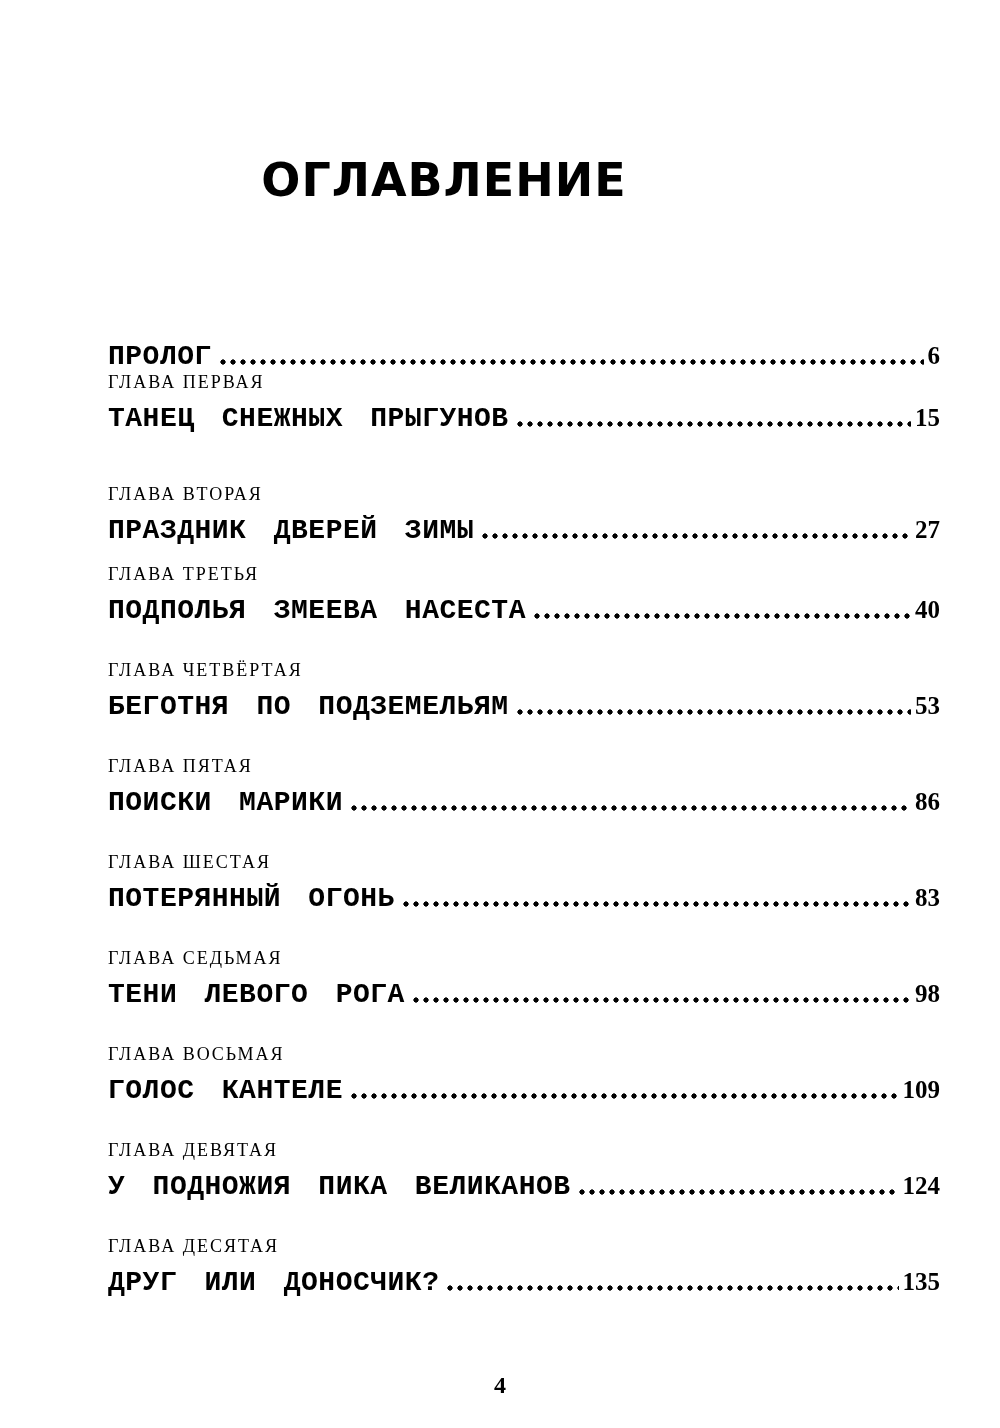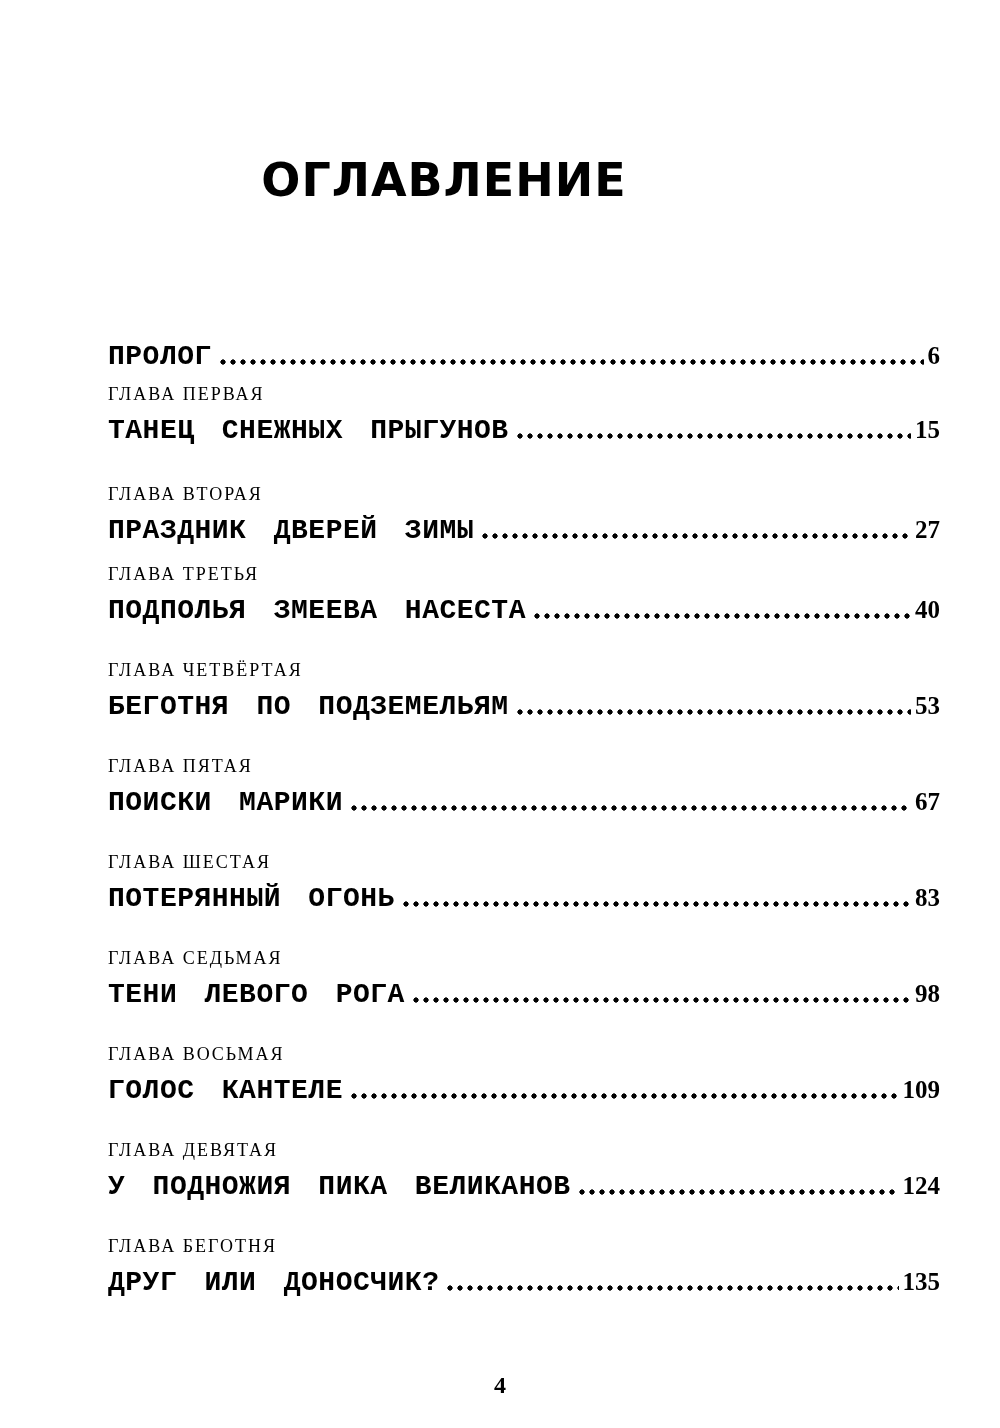--- a/index.html
+++ b/index.html
@@ -99,21 +99,21 @@
 <div class="toc">
 
   <div class="entry" style="top:336px;">
     <div class="title-row">
       <span class="entry-title">ПРОЛОГ</span>
       <span class="leader"></span>
       <span class="page-num">6</span>
     </div>
   </div>
 
-  <div class="entry" style="top:372px;margin-top:12px;">
+  <div class="entry" style="top:372px;">
     <div class="chapter-label">ГЛАВА ПЕРВАЯ</div>
     <div class="title-row">
       <span class="entry-title">ТАНЕЦ СНЕЖНЫХ ПРЫГУНОВ</span>
       <span class="leader"></span>
       <span class="page-num">15</span>
     </div>
   </div>
 
   <div class="entry" style="top:484px;">
     <div class="chapter-label">ГЛАВА ВТОРАЯ</div>
@@ -140,21 +140,21 @@
       <span class="leader"></span>
       <span class="page-num">53</span>
     </div>
   </div>
 
   <div class="entry" style="top:756px;">
     <div class="chapter-label">ГЛАВА ПЯТАЯ</div>
     <div class="title-row">
       <span class="entry-title">ПОИСКИ МАРИКИ</span>
       <span class="leader"></span>
-      <span class="page-num">67</span>
+      <span class="page-num">86</span>
     </div>
   </div>
 
   <div class="entry" style="top:852px;">
     <div class="chapter-label">ГЛАВА ШЕСТАЯ</div>
     <div class="title-row">
       <span class="entry-title">ПОТЕРЯННЫЙ ОГОНЬ</span>
       <span class="leader"></span>
       <span class="page-num">83</span>
     </div>
@@ -181,21 +181,21 @@
   <div class="entry" style="top:1140px;">
     <div class="chapter-label">ГЛАВА ДЕВЯТАЯ</div>
     <div class="title-row">
       <span class="entry-title">У ПОДНОЖИЯ ПИКА ВЕЛИКАНОВ</span>
       <span class="leader"></span>
       <span class="page-num">124</span>
     </div>
   </div>
 
   <div class="entry" style="top:1236px;">
-    <div class="chapter-label">ГЛАВА БЕГОТНЯ</div>
+    <div class="chapter-label">ГЛАВА ДЕСЯТАЯ</div>
     <div class="title-row">
       <span class="entry-title">ДРУГ ИЛИ ДОНОСЧИК?</span>
       <span class="leader"></span>
       <span class="page-num">135</span>
     </div>
   </div>
 
 </div>
 
 <div class="footer-page">4</div>

